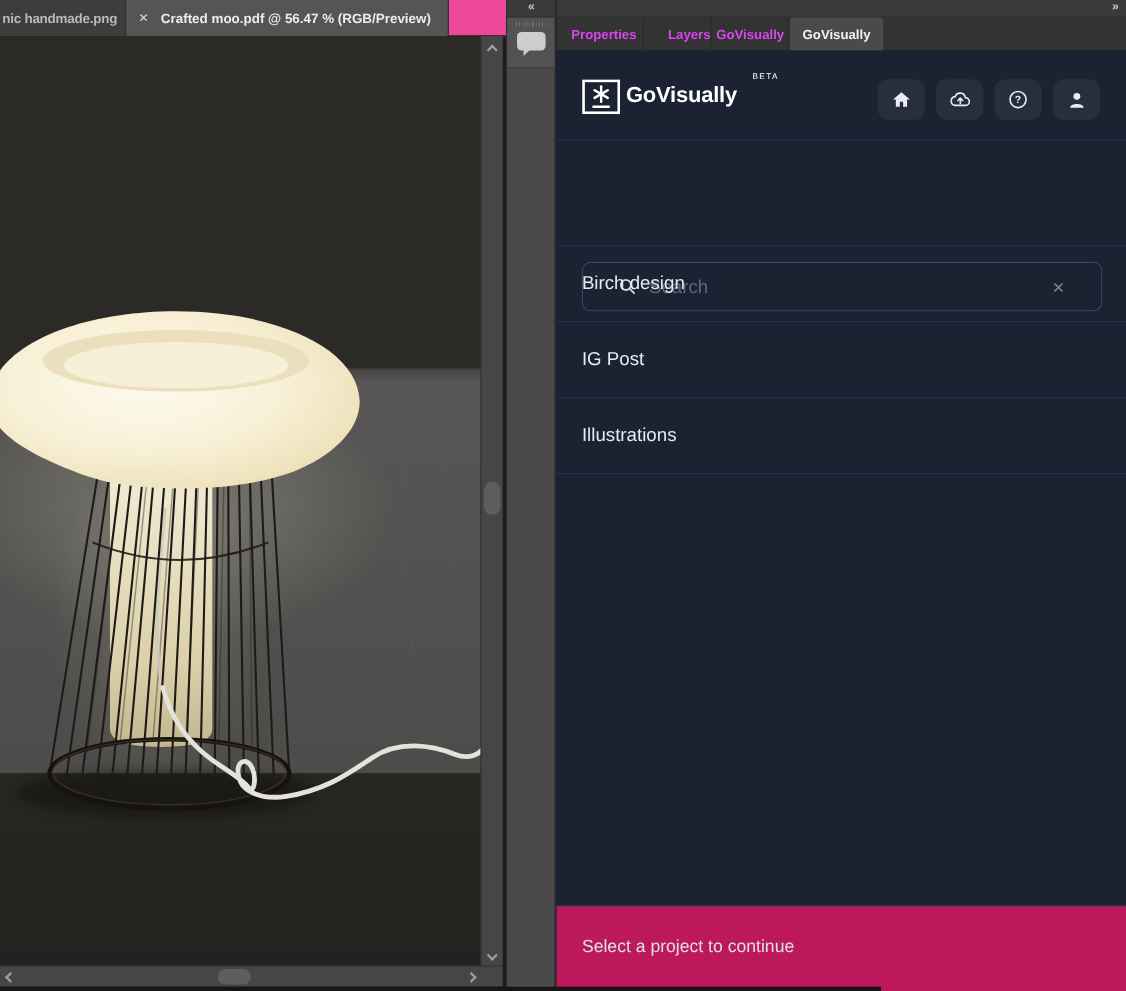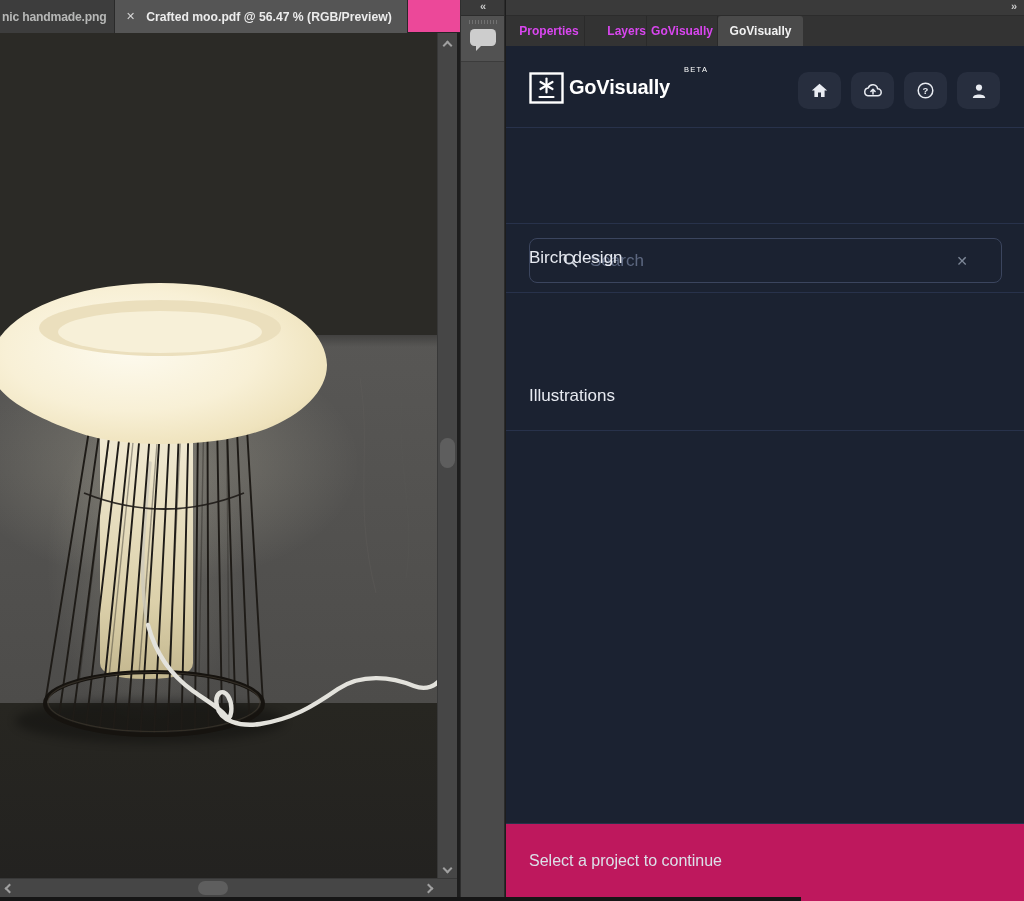--- a/index.html
+++ b/index.html
@@ -277,20 +277,23 @@
             <line x1="9.6" y1="9.6" x2="13.4" y2="13.4" stroke="#d2d7e0" stroke-width="1.7" stroke-linecap="round"></line>
           </svg>
           <input class="search-input" type="text" placeholder="Search" style="">
           <span class="clear-x">✕</span>
         </div>
       </div>
 
       <div class="proj-row r0">
         <span>Birch design</span>
       </div>
+      <div class="proj-row r1">
+        <span>IG Post</span>
+      </div>
       <div class="proj-row r2">
         <span>Illustrations</span>
       </div>
 
       <div class="gv-footer">
         <span class="hint">Select a project to continue</span>
       </div>
     </div>
   </div>
 

